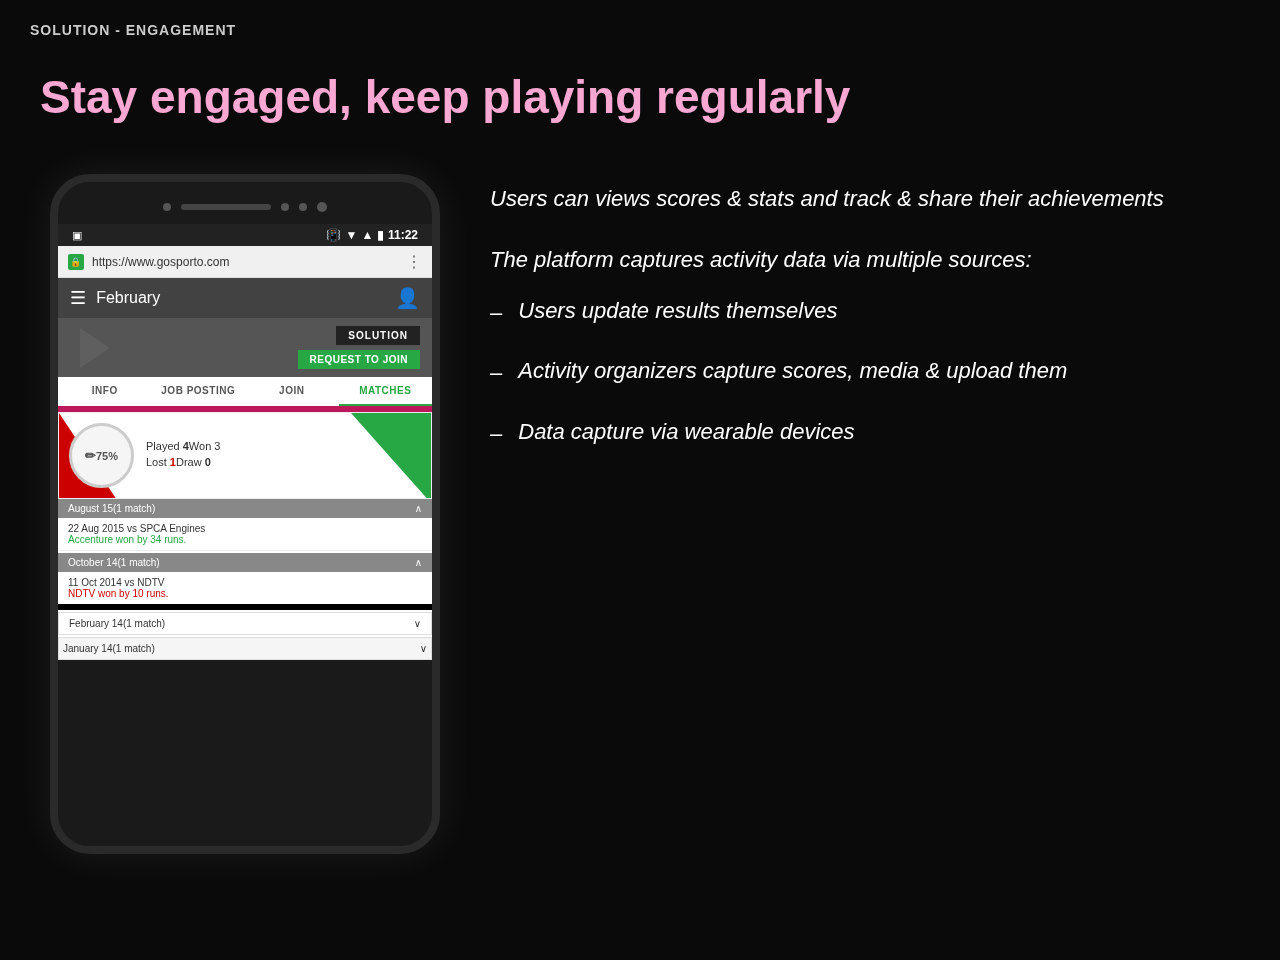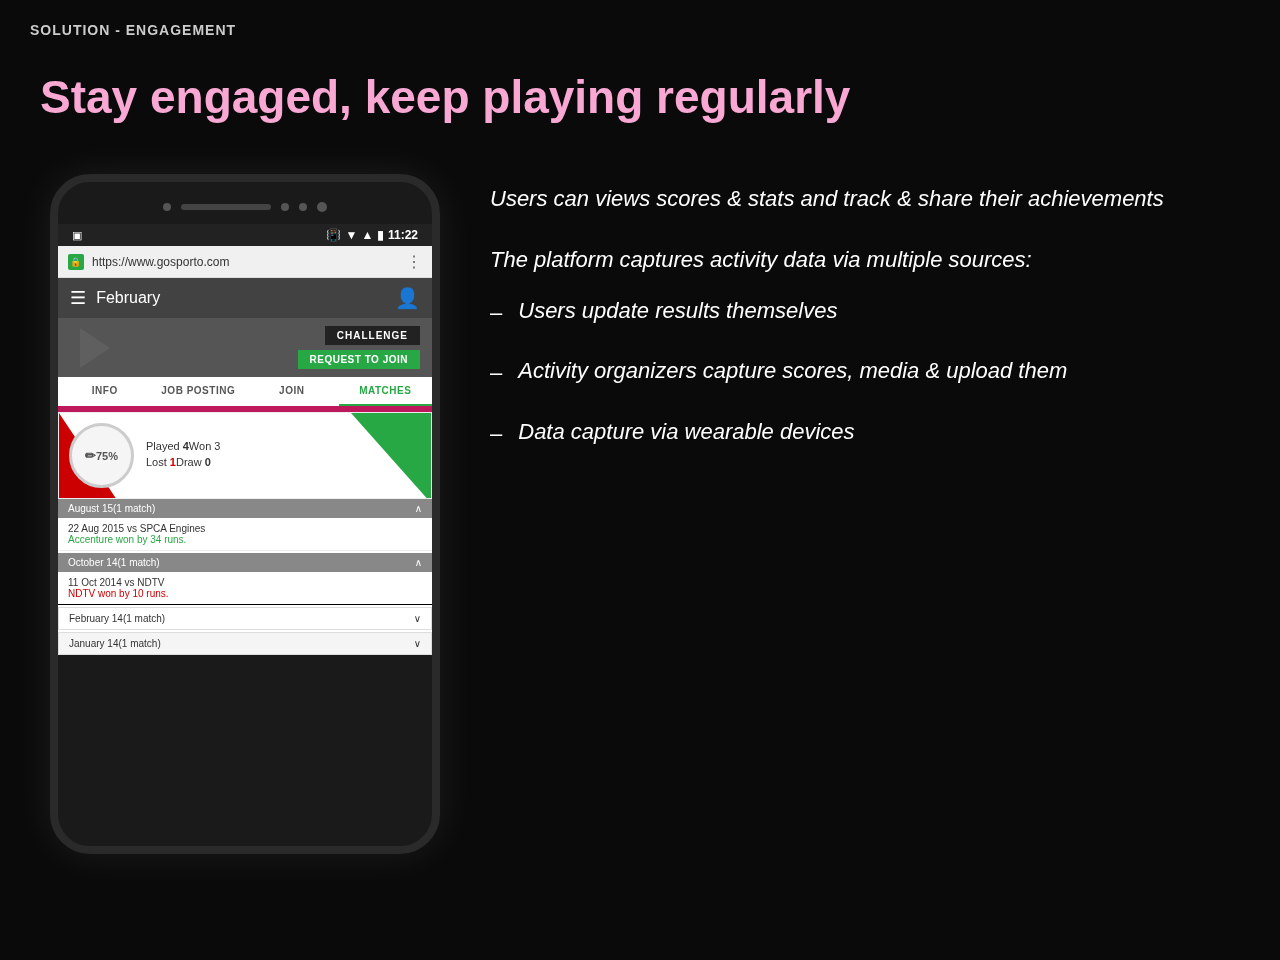--- a/index.html
+++ b/index.html
@@ -341,38 +341,38 @@
       padding: 4px 10px;
       display: flex;
       justify-content: space-between;
       align-items: center;
       margin-top: 2px;
     }
 
     .match-detail-row2 {
       background: #fff;
       padding: 5px 10px;
-      border-bottom: 1px solid #000000;
+      border-bottom: 6px solid #000000;
     }
 
     .feb-row {
       background: #fff;
       padding: 5px 10px;
       border: 1px solid #ddd;
       display: flex;
       justify-content: space-between;
       align-items: center;
       margin-top: 2px;
       font-size: 10px;
       color: #333;
     }
 
     .jan-row {
       background: #f5f5f5;
-      padding: 5px 10px;
+      padding: 5px 4px;
       border: 1px solid #ddd;
       display: flex;
       justify-content: space-between;
       align-items: flex-start;
       margin-top: 2px;
       font-size: 10px;
       color: #333;
     }
 
     
@@ -471,21 +471,21 @@
           <span class="app-user-icon">👤</span>
         </div>
 
         <div class="challenge-section">
 
           <div class="challenge-logo">
             <svg viewBox="0 0 50 50" width="50" height="50">
               <polygon points="10,5 40,25 10,45" fill="#888" opacity="0.5"></polygon>
             </svg>
           </div>
-          <button class="btn-challenge">CHALLENGE</button>
+          <button class="btn-challenge">SOLUTION</button>
           <button class="btn-join">REQUEST TO JOIN</button>
         </div>
 
         <div class="tabs-bar">
           <div class="tab-item">INFO</div>
           <div class="tab-item">JOB POSTING</div>
           <div class="tab-item">JOIN</div>
           <div class="tab-item active">MATCHES</div>
         </div>
 

